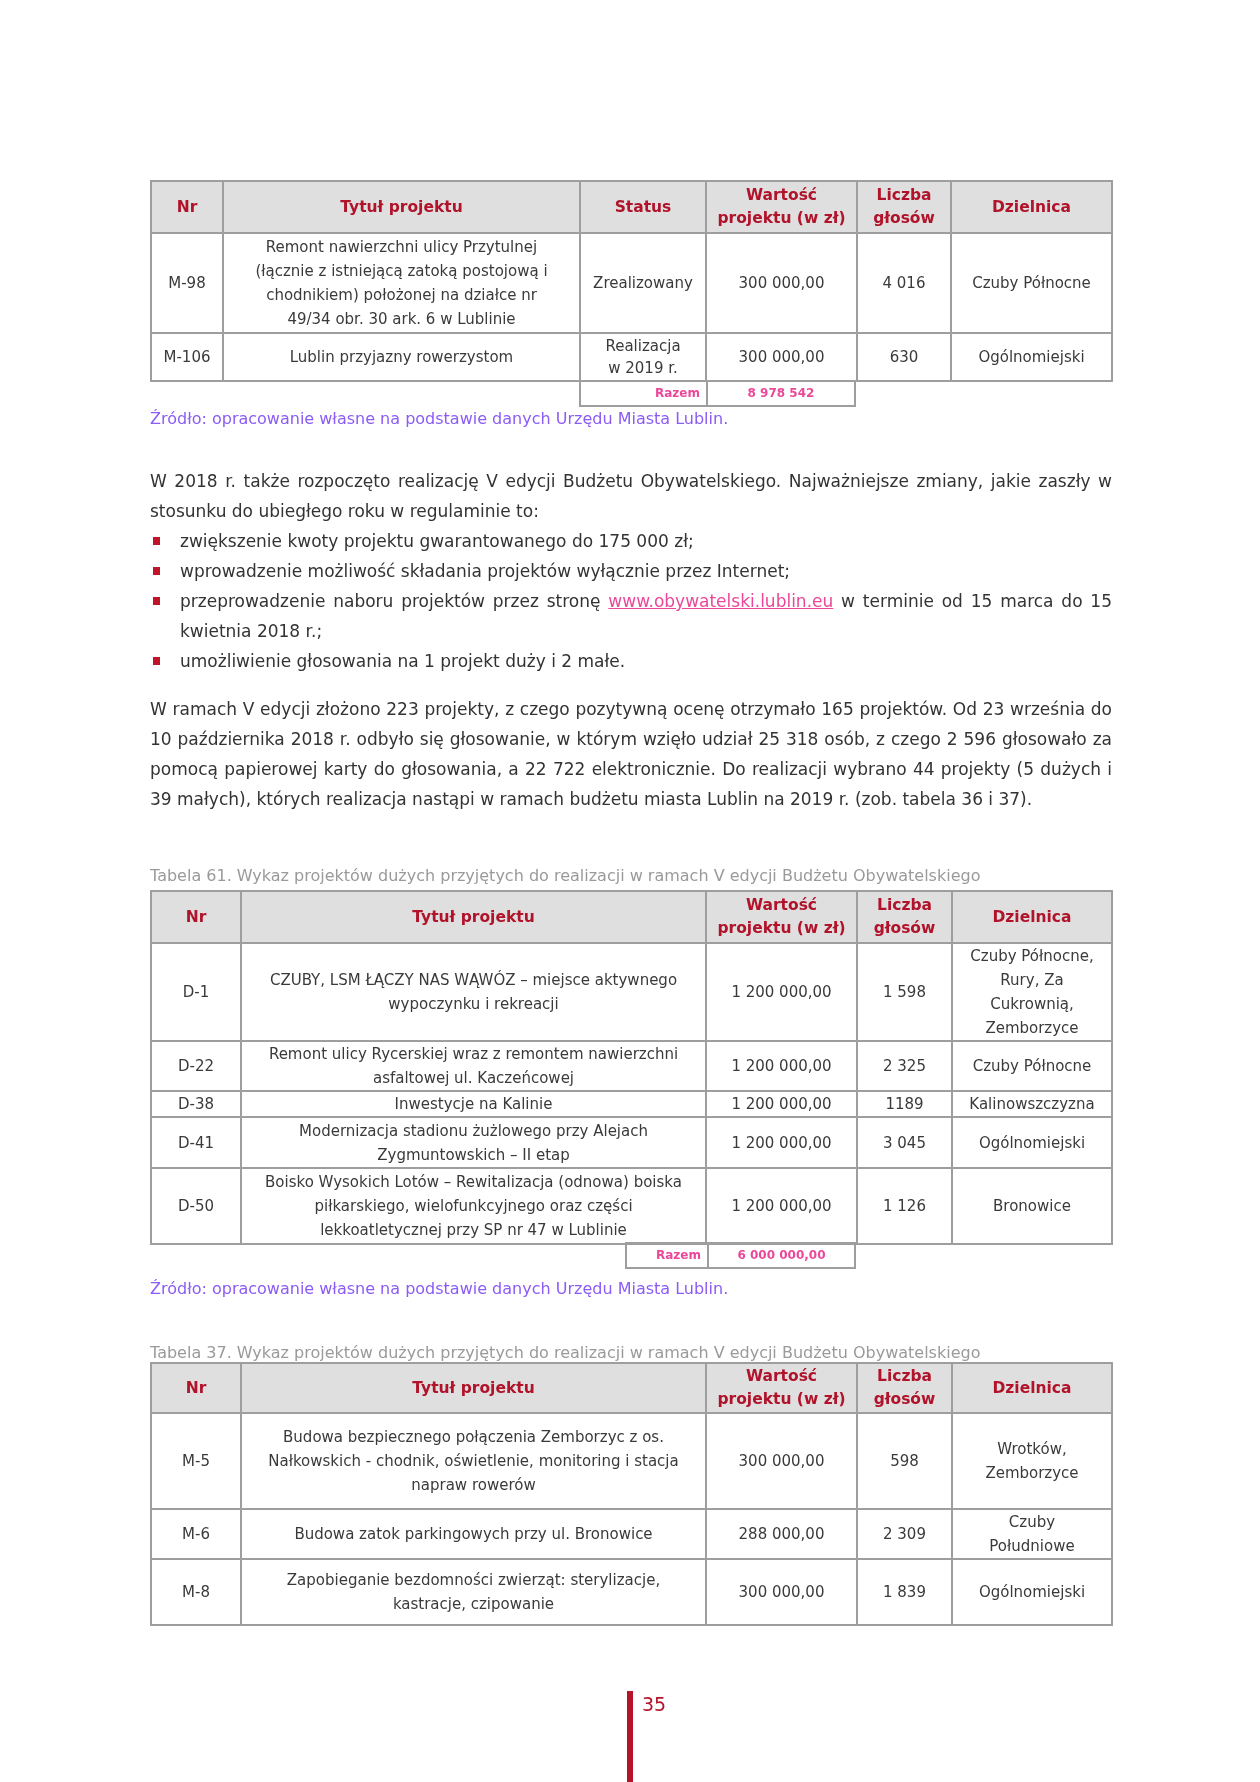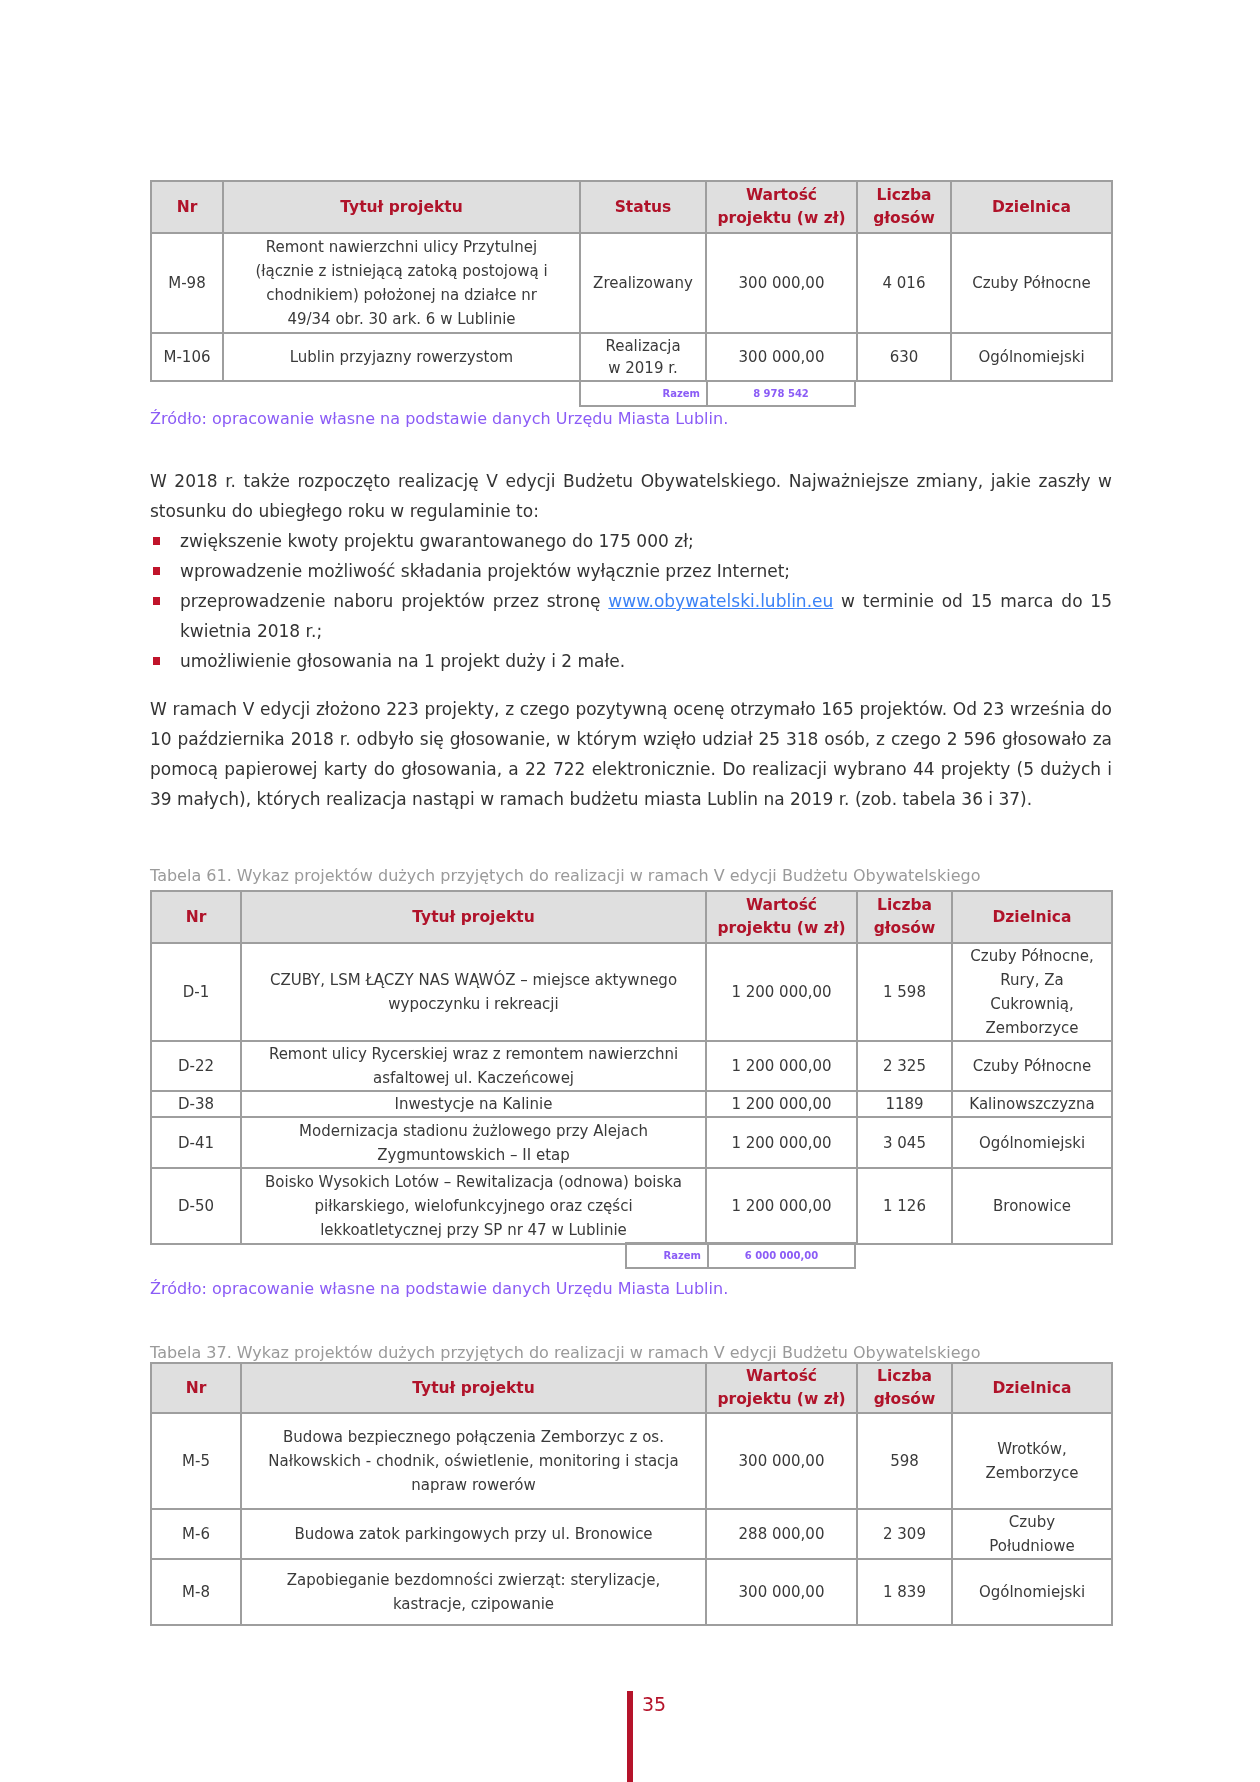--- a/index.html
+++ b/index.html
@@ -4,33 +4,33 @@
 <style>
   html, body { margin: 0; padding: 0; background: #ffffff; }
   body { width: 1260px; height: 1782px; position: relative; overflow: hidden;
          font-family: "DejaVu Sans", sans-serif; color: #333333; }
   table.dt { position: absolute; border-collapse: collapse; table-layout: fixed;
              font-family: "DejaVu Sans", sans-serif; font-size: 15px; color: #3a3a3a; }
   table.dt th, table.dt td { border: 2px solid #9e9e9e; text-align: center; vertical-align: middle;
              padding: 0 4px; line-height: 24px; font-weight: normal; }
   table.dt th { background: #dfdfdf; color: #b0132a; font-weight: bold; font-size: 15.5px; line-height: 23px; }
   table.dt td.title { line-height: 24px; }
-  .razem { position: absolute; border-collapse: collapse; font-size: 10px; font-weight: bold; color: #8b5cf6; border-radius: 6px; }
+  .razem { position: absolute; border-collapse: collapse; font-size: 12px; font-weight: bold; color: #ec4899; border-radius: 6px; }
   .razem td { border: 2px solid #9e9e9e; height: 23px; padding: 0 6px; line-height: 21px; }
   .razem td.lbl { text-align: right; }
   .razem td.val { text-align: center; }
   .source { position: absolute; left: 150px; font-size: 16px; color: #8b5cf6; }
   .caption { position: absolute; left: 150px; font-size: 16px; color: #9a9a9a; }
   .para { position: absolute; left: 150px; width: 962px; font-size: 17px; line-height: 30px; color: #333;
           text-align: justify; }
   .para p { margin: 0; }
   ul.bullets { list-style: none; margin: 0; padding: 0; }
   ul.bullets li { position: relative; padding-left: 30px; }
   ul.bullets li .bullet { position: absolute; left: 3px; top: 11px; width: 7px; height: 8px; background: #c0142b; }
-  a.link { color: #3b82f6; text-decoration: underline; }
+  a.link { color: #ec4899; text-decoration: underline; }
   .pagebar { position: absolute; left: 627px; top: 1691px; width: 6px; height: 91px; background: #b5132a; }
   .pagenum { position: absolute; left: 642px; top: 1693px; font-size: 19px; color: #b5132a; }
 </style>
 </head>
 <body>
 
 <table class="dt" style="left:150px; top:180px; width:961px;">
   <colgroup>
     <col style="width:72px">
       <col style="width:357px">

